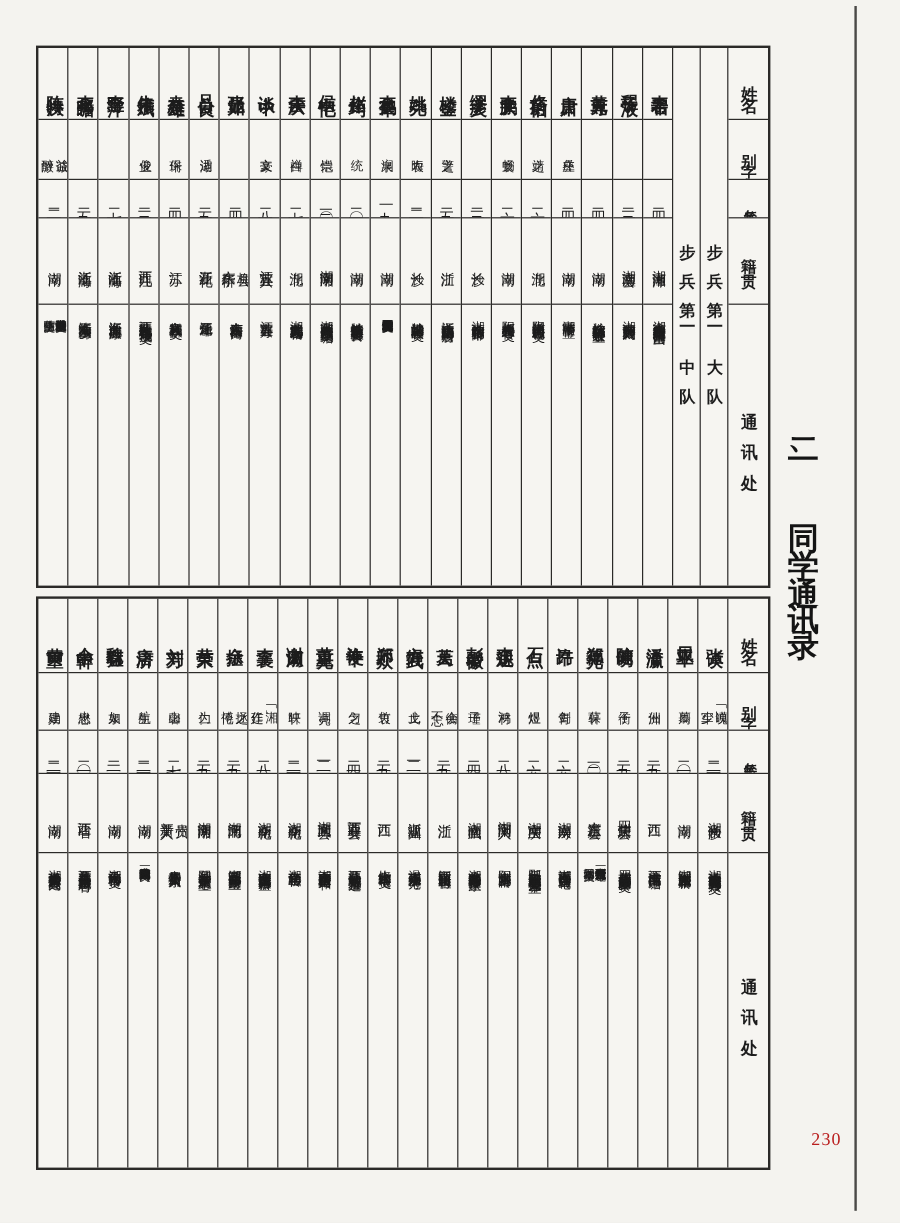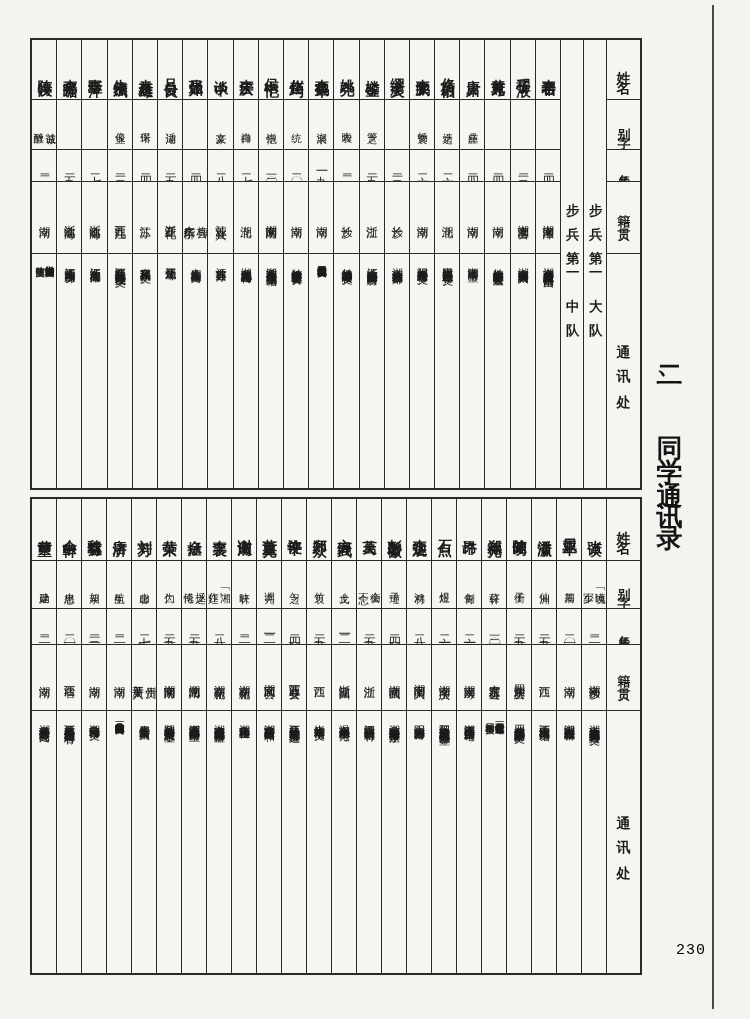--- a/index.html
+++ b/index.html
@@ -76,22 +76,22 @@
     writing-mode:vertical-rl;
     font-size:26px;font-weight:bold;letter-spacing:22px;
     color:#141414;
   }
   .right-rule{
     position:absolute;left:712px;top:5px;height:1004px;width:2px;
     background:#4a4947;
   }
   .page-number{
     position:absolute;left:676px;top:942px;
-    font-size:15px;letter-spacing:1px;color:#000000;
-    font-family:Liberation Mono, monospace;
+    font-size:15px;letter-spacing:1px;color:#b91c1c;
+    font-family:Liberation Serif, serif;
   }
 </style>
 </head>
 <body>
 
 <div class="page">
 
   <div class="ctable top">
       <div class="col hcol">
         <div class="cell hc hc0">

